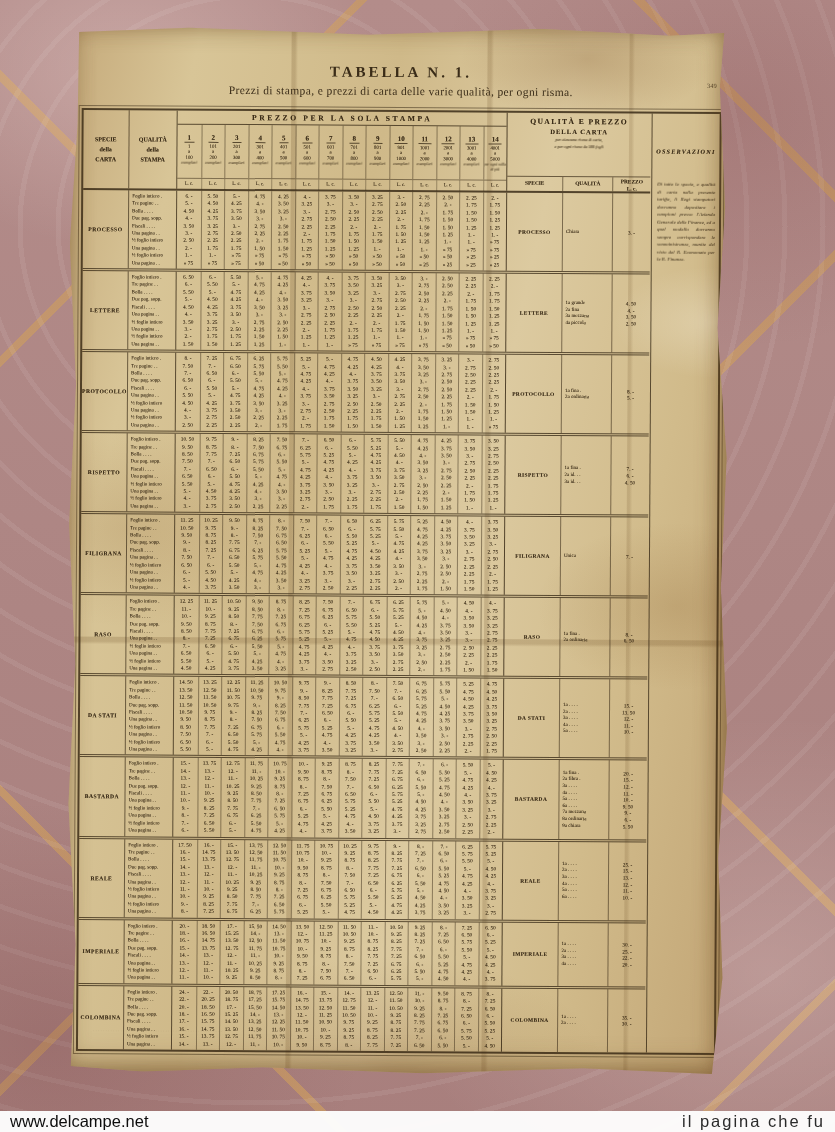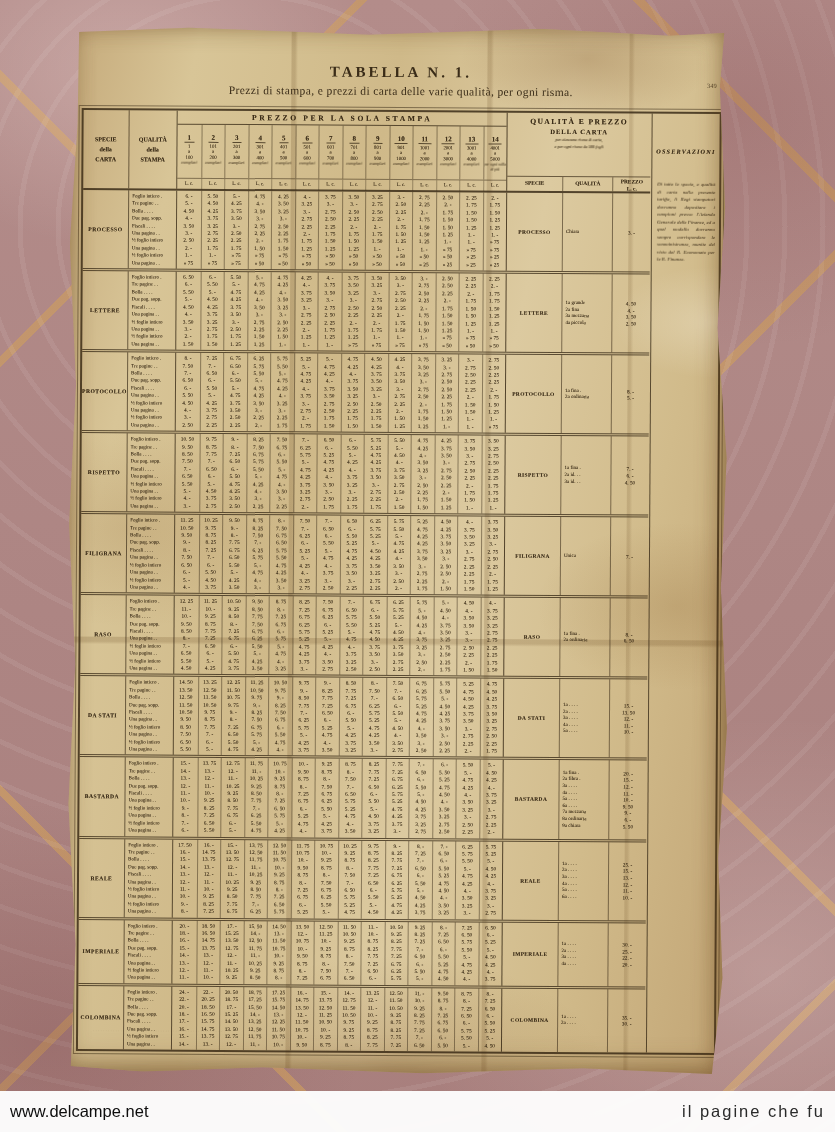--- a/index.html
+++ b/index.html
@@ -99,21 +99,21 @@
   .ms{width:55px;position:relative;}
   .ms span{position:absolute;top:50%;left:0;right:0;transform:translateY(-50%);text-align:center;font-weight:bold;font-size:5.4px;letter-spacing:.4px;}
   .mq{width:50px;box-sizing:border-box;border-left:1px solid rgba(58,44,24,.6);display:flex;flex-direction:column;justify-content:center;padding-left:3px;}
   .mq div{font-size:5px;line-height:6.6px;white-space:nowrap;}
   .mp{width:38px;box-sizing:border-box;border-left:1px solid rgba(58,44,24,.6);display:flex;flex-direction:column;justify-content:center;text-align:center;}
   .mp div{font-size:5.2px;line-height:6.6px;}
   
   .ghost{position:absolute;left:30px;right:40px;bottom:28px;height:22px;opacity:.14;filter:blur(.6px);font-size:5px;line-height:7px;overflow:hidden;}
   
   .wm{
-    position:absolute;left:0;right:0;bottom:0;height:41px;
+    position:absolute;left:0;right:0;bottom:0;height:21px;
     background:rgba(253,253,253,.97);
     display:flex;justify-content:space-between;align-items:center;
     padding:0 10px;box-sizing:border-box;
     font-family:"Liberation Sans",sans-serif;font-size:16.5px;color:#0d0d0d;
   }
   .wm .right{letter-spacing:2px;color:#2a2a2a;}
 </style>
 </head>
 <body>
 
@@ -2362,14 +2362,14 @@
       <div class="oss-h">OSSERVAZIONI</div>
       <div class="oss-t">Di tutte le specie, e qualità di carta nella presente tariffa, li Regi stampatori dovranno depositare i campioni presso l'Azienda Generale delle Finanze, ed a quel modello dovranno sempre corrispondere le somministranze, munite del visto del R. Economato per le R. Finanze.</div>
     </div>
   </div>
 
   <div class="ghost">. . . . . . . . . . . . . . . . . . . . . . . . . . . . . . . . . . . . . . . . . . . . . . . . . . . .</div>
 </div>
 
 <div class="wm">
   <span>www.delcampe.net</span>
-  <span class="right">il pagine che fu</span>
+  <span class="right">il pagina che fu</span>
 </div>
 
 </body></html>

